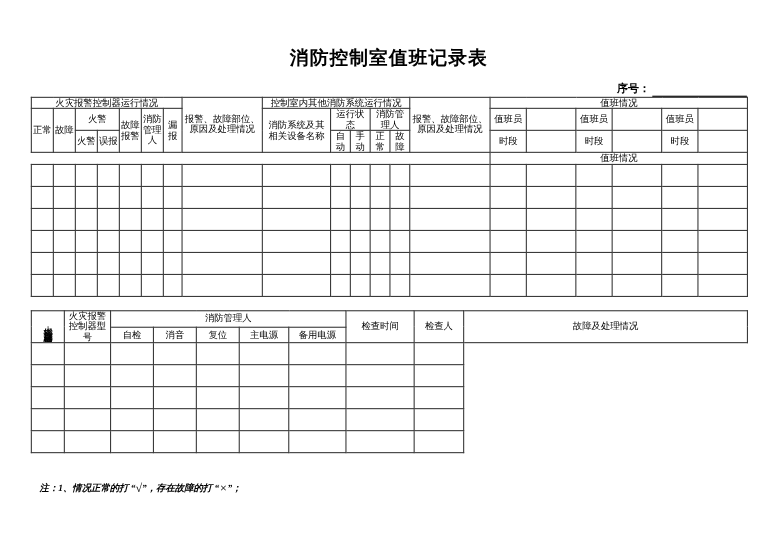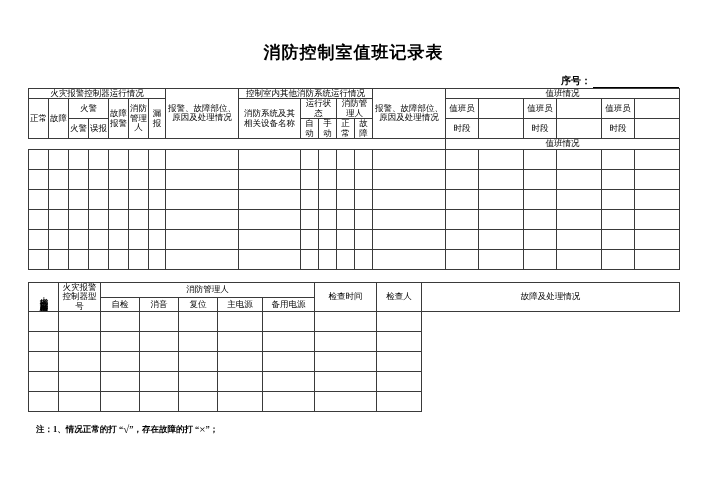--- a/index.html
+++ b/index.html
@@ -98,24 +98,25 @@
   
   .sig-line {
     padding: 0 28px;
     margin-top: 6px;
     font-size: 9px;
   }
 
   
   .notes {
     padding: 0 28px;
-    margin-top: 9px;
+    margin-top: 24px;
     font-size: 8.5px;
     font-weight: bold;
     line-height: 1.55;
+    font-style: italic;
   }
   .note-1 { margin-left: 8px; }
   .note-2 { margin-left: 30px; }
   .mark {
     font-size: 11px;
     font-weight: normal;
     vertical-align: -1px;
   }
 </style>
 </head>

